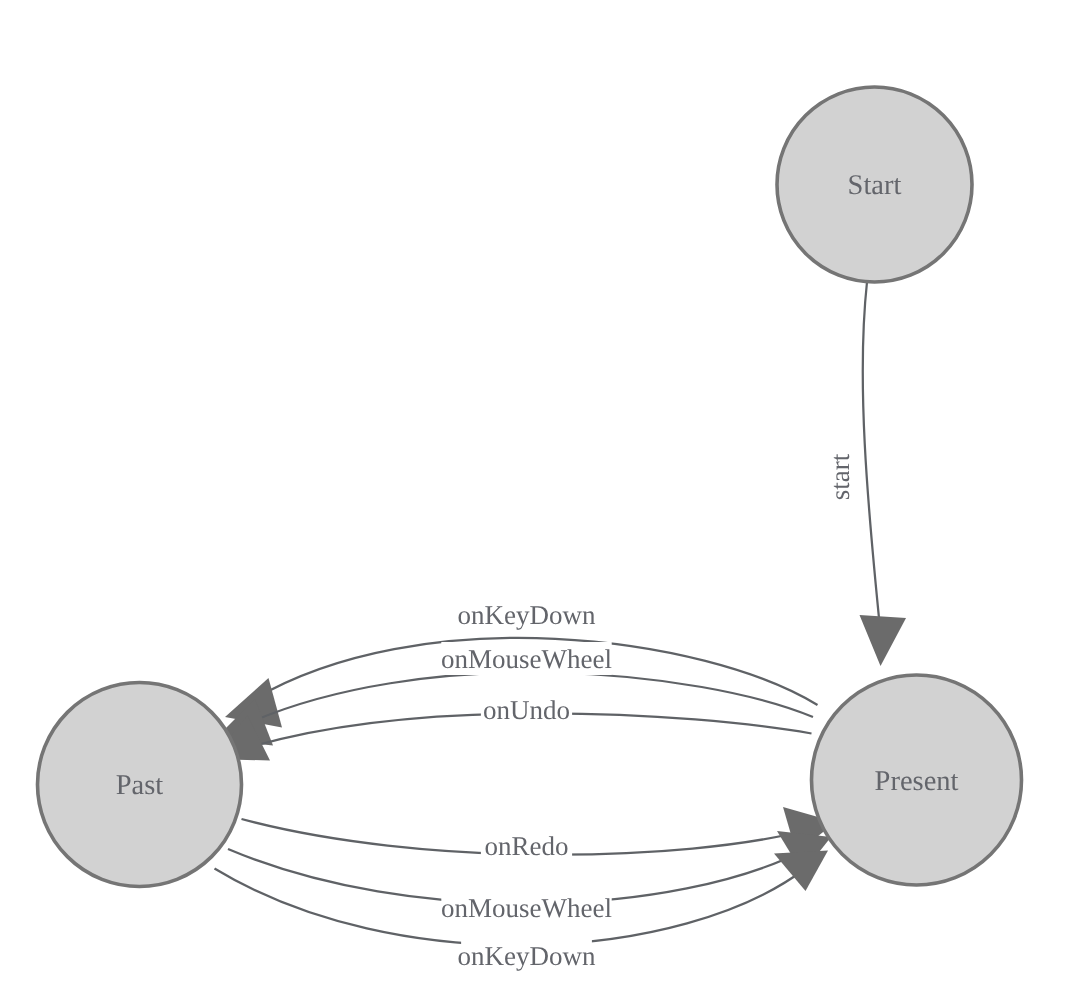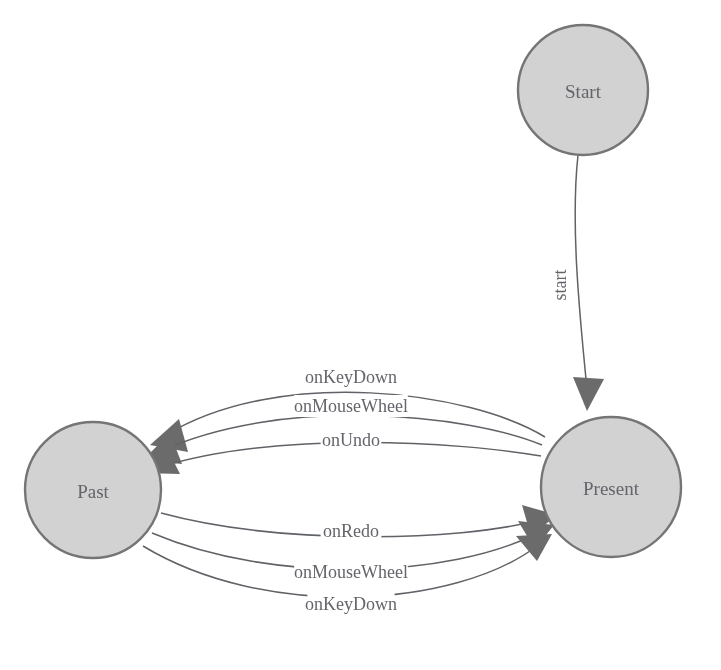--- a/index.html
+++ b/index.html
@@ -10,20 +10,21 @@
   body {
     width: 721px;
     height: 670px;
     font-family: "Liberation Serif", "DejaVu Serif", serif;
     overflow: hidden;
   }
   #diagram-root {
     position: relative;
     width: 721px;
     height: 608px;
+    margin-top: 33px;
   }
   svg#graph {
     display: block;
     width: 721px;
     height: 670px;
   }
   .node-circle {
     stroke-width: 2.4;
   }
   .node-label {

